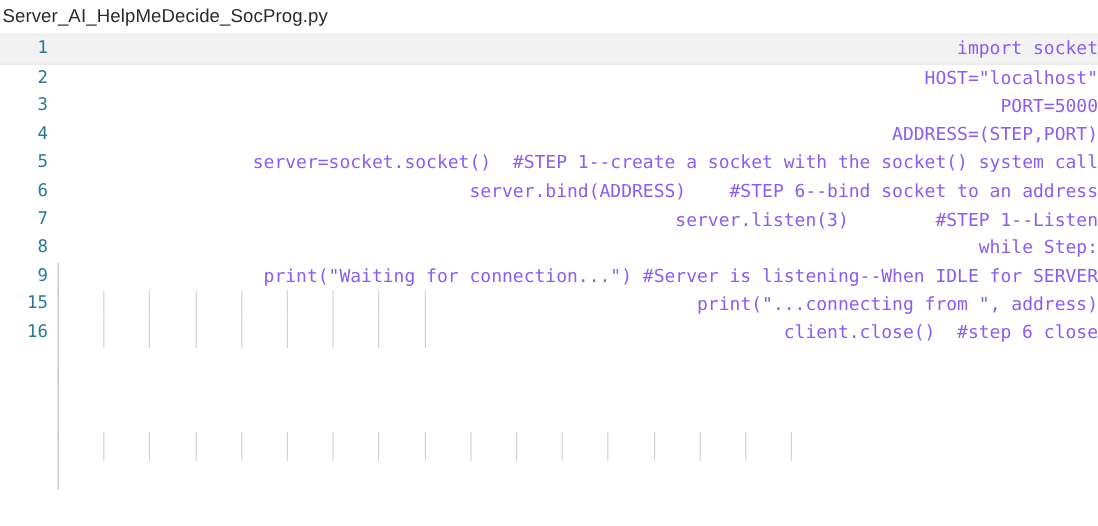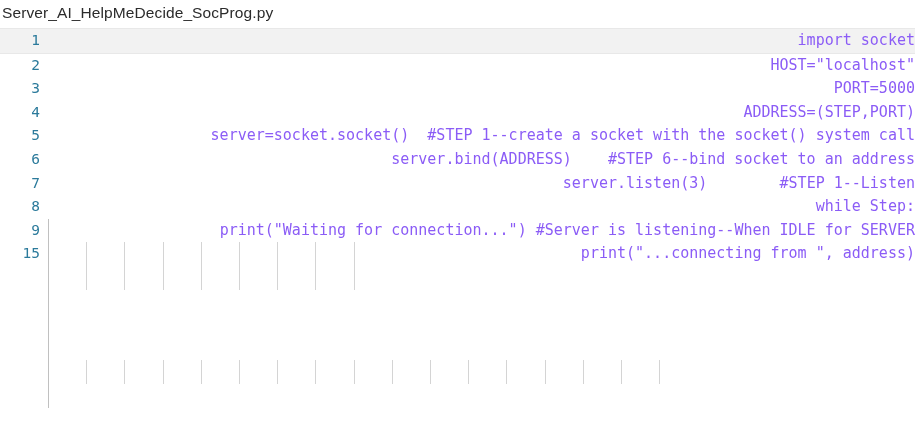--- a/index.html
+++ b/index.html
@@ -195,15 +195,19 @@
         <div class="code-text">while Step:</div>
       </div>
       <div class="code-row">
         <div class="gutter">9</div>
         <div class="code-text">    print("Waiting for connection...") #Server is listening--When IDLE for SERVER</div>
       </div>
       <div class="code-row">
         <div class="gutter">15</div>
         <div class="code-text">    print("...connecting from ", address)</div>
       </div>
+      <div class="code-row">
+        <div class="gutter">16</div>
+        <div class="code-text">    client.close()  #step 6 close</div>
+      </div>
     </div>
 
 </div>
 
 </body></html>

